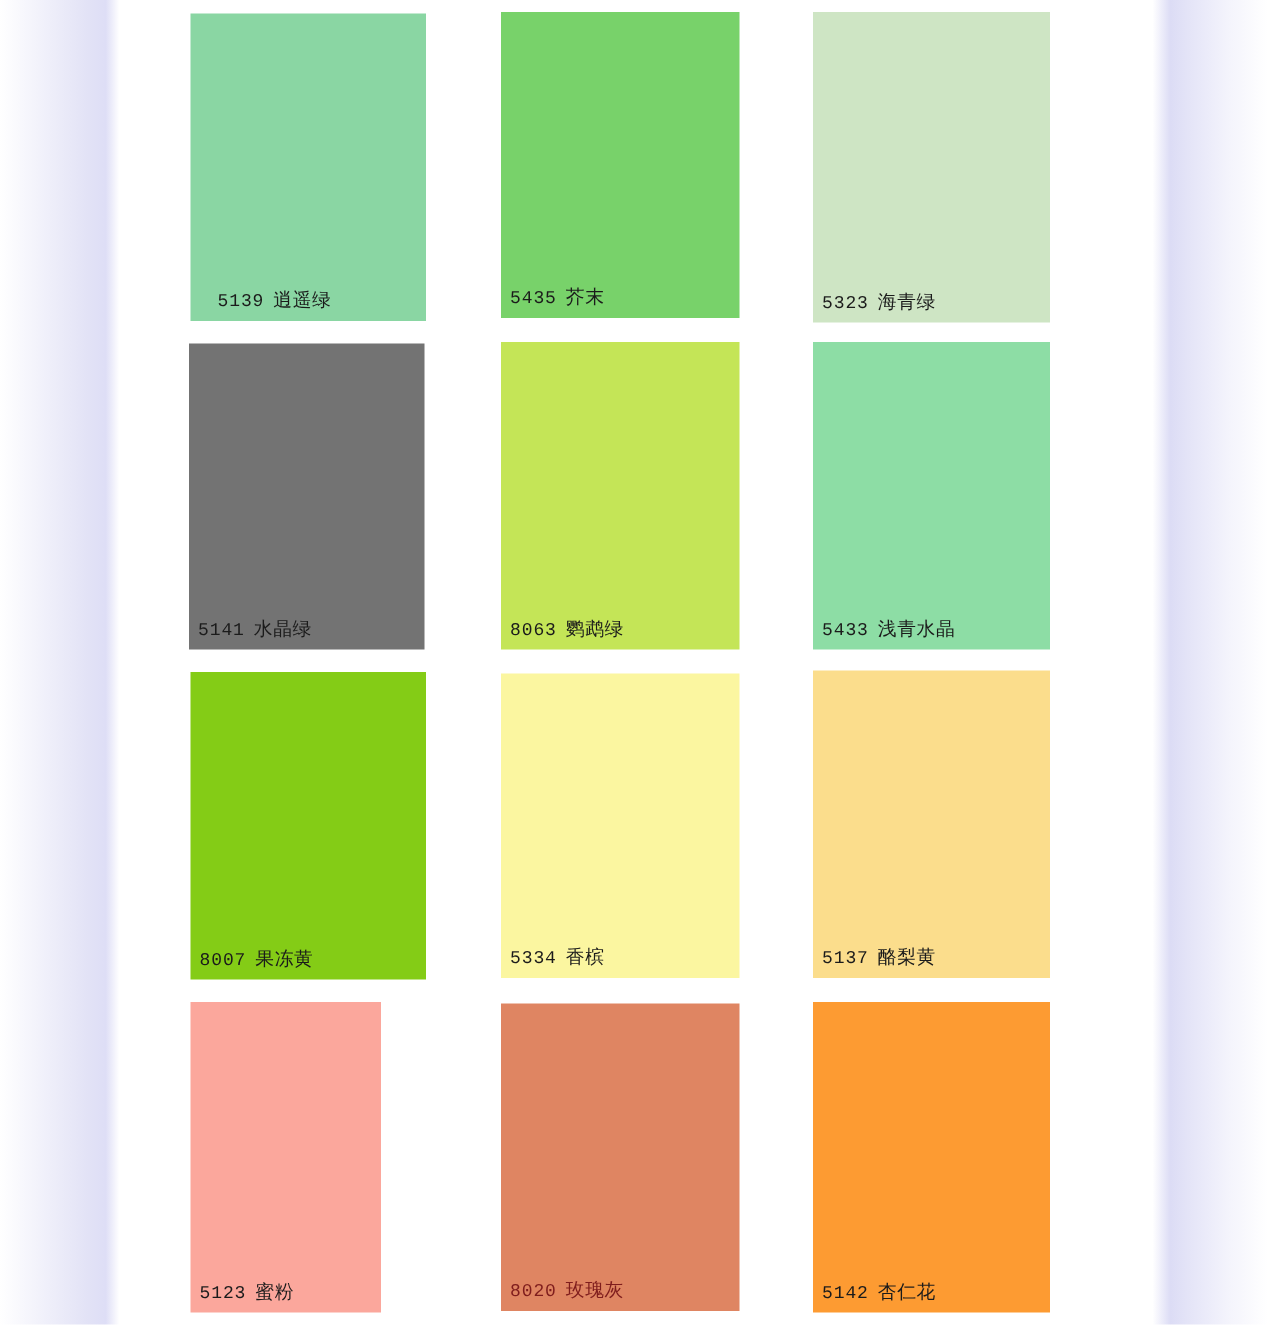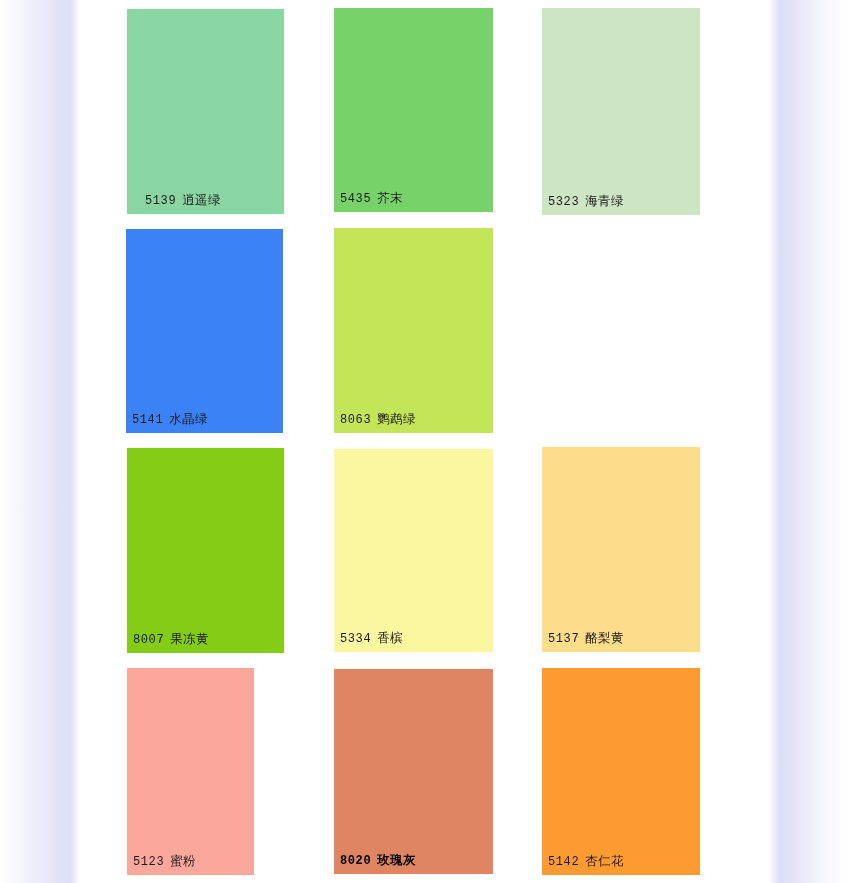--- a/index.html
+++ b/index.html
@@ -85,38 +85,41 @@
   <div class="swatch-grid" id="swatch-grid">
       <div class="swatch-cell" style="left: 45px; top: 9px; width: 157px; height: 205px; background: rgb(138, 214, 163);">
         <div class="swatch-label" style="color: rgb(27, 27, 27); margin-left: 12px;"><span class="swatch-code">5139</span><span class="swatch-name">逍遥绿</span></div>
       </div>
       <div class="swatch-cell" style="left: 252px; top: 8px; width: 159px; height: 204px; background: rgb(120, 210, 106);">
         <div class="swatch-label" style="color: rgb(27, 27, 27);"><span class="swatch-code">5435</span><span class="swatch-name">芥末</span></div>
       </div>
       <div class="swatch-cell" style="left: 460px; top: 8px; width: 158px; height: 207px; background: rgb(206, 229, 196);">
         <div class="swatch-label" style="color: rgb(27, 27, 27);"><span class="swatch-code">5323</span><span class="swatch-name">海青绿</span></div>
       </div>
-      <div class="swatch-cell" style="left: 44px; top: 229px; width: 157px; height: 204px; background: #3b82f6;">
+      <div class="swatch-cell" style="left: 44px; top: 229px; width: 157px; height: 204px; background: #737373;">
         <div class="swatch-label" style="color: rgb(27, 27, 27);"><span class="swatch-code">5141</span><span class="swatch-name">水晶绿</span></div>
       </div>
       <div class="swatch-cell" style="left: 252px; top: 228px; width: 159px; height: 205px; background: rgb(196, 229, 87);">
         <div class="swatch-label" style="color: rgb(27, 27, 27);"><span class="swatch-code">8063</span><span class="swatch-name">鹦鹉绿</span></div>
+      </div>
+      <div class="swatch-cell" style="left: 460px; top: 228px; width: 158px; height: 205px; background: rgb(141, 221, 165);">
+        <div class="swatch-label" style="color: rgb(27, 27, 27);"><span class="swatch-code">5433</span><span class="swatch-name">浅青水晶</span></div>
       </div>
       <div class="swatch-cell" style="left: 45px; top: 448px; width: 157px; height: 205px; background: #84cc16;">
         <div class="swatch-label" style="color: rgb(27, 27, 27);"><span class="swatch-code">8007</span><span class="swatch-name">果冻黄</span></div>
       </div>
       <div class="swatch-cell" style="left: 252px; top: 449px; width: 159px; height: 203px; background: rgb(251, 246, 160);">
         <div class="swatch-label" style="color: rgb(27, 27, 27);"><span class="swatch-code">5334</span><span class="swatch-name">香槟</span></div>
       </div>
       <div class="swatch-cell" style="left: 460px; top: 447px; width: 158px; height: 205px; background: rgb(251, 221, 140);">
         <div class="swatch-label" style="color: rgb(27, 27, 27);"><span class="swatch-code">5137</span><span class="swatch-name">酪梨黄</span></div>
       </div>
       <div class="swatch-cell" style="left: 45px; top: 668px; width: 127px; height: 207px; background: rgb(251, 167, 156);">
         <div class="swatch-label" style="color: rgb(27, 27, 27);"><span class="swatch-code">5123</span><span class="swatch-name">蜜粉</span></div>
       </div>
       <div class="swatch-cell" style="left: 252px; top: 669px; width: 159px; height: 205px; background: rgb(223, 133, 98);">
-        <div class="swatch-label" style="color: #000000; font-weight: bold;"><span class="swatch-code">8020</span><span class="swatch-name">玫瑰灰</span></div>
+        <div class="swatch-label" style="color: #7f1d1d;"><span class="swatch-code">8020</span><span class="swatch-name">玫瑰灰</span></div>
       </div>
       <div class="swatch-cell" style="left: 460px; top: 668px; width: 158px; height: 207px; background: rgb(253, 155, 50);">
         <div class="swatch-label" style="color: rgb(27, 27, 27);"><span class="swatch-code">5142</span><span class="swatch-name">杏仁花</span></div>
       </div>
     </div>
 </div>
 
 </body></html>

